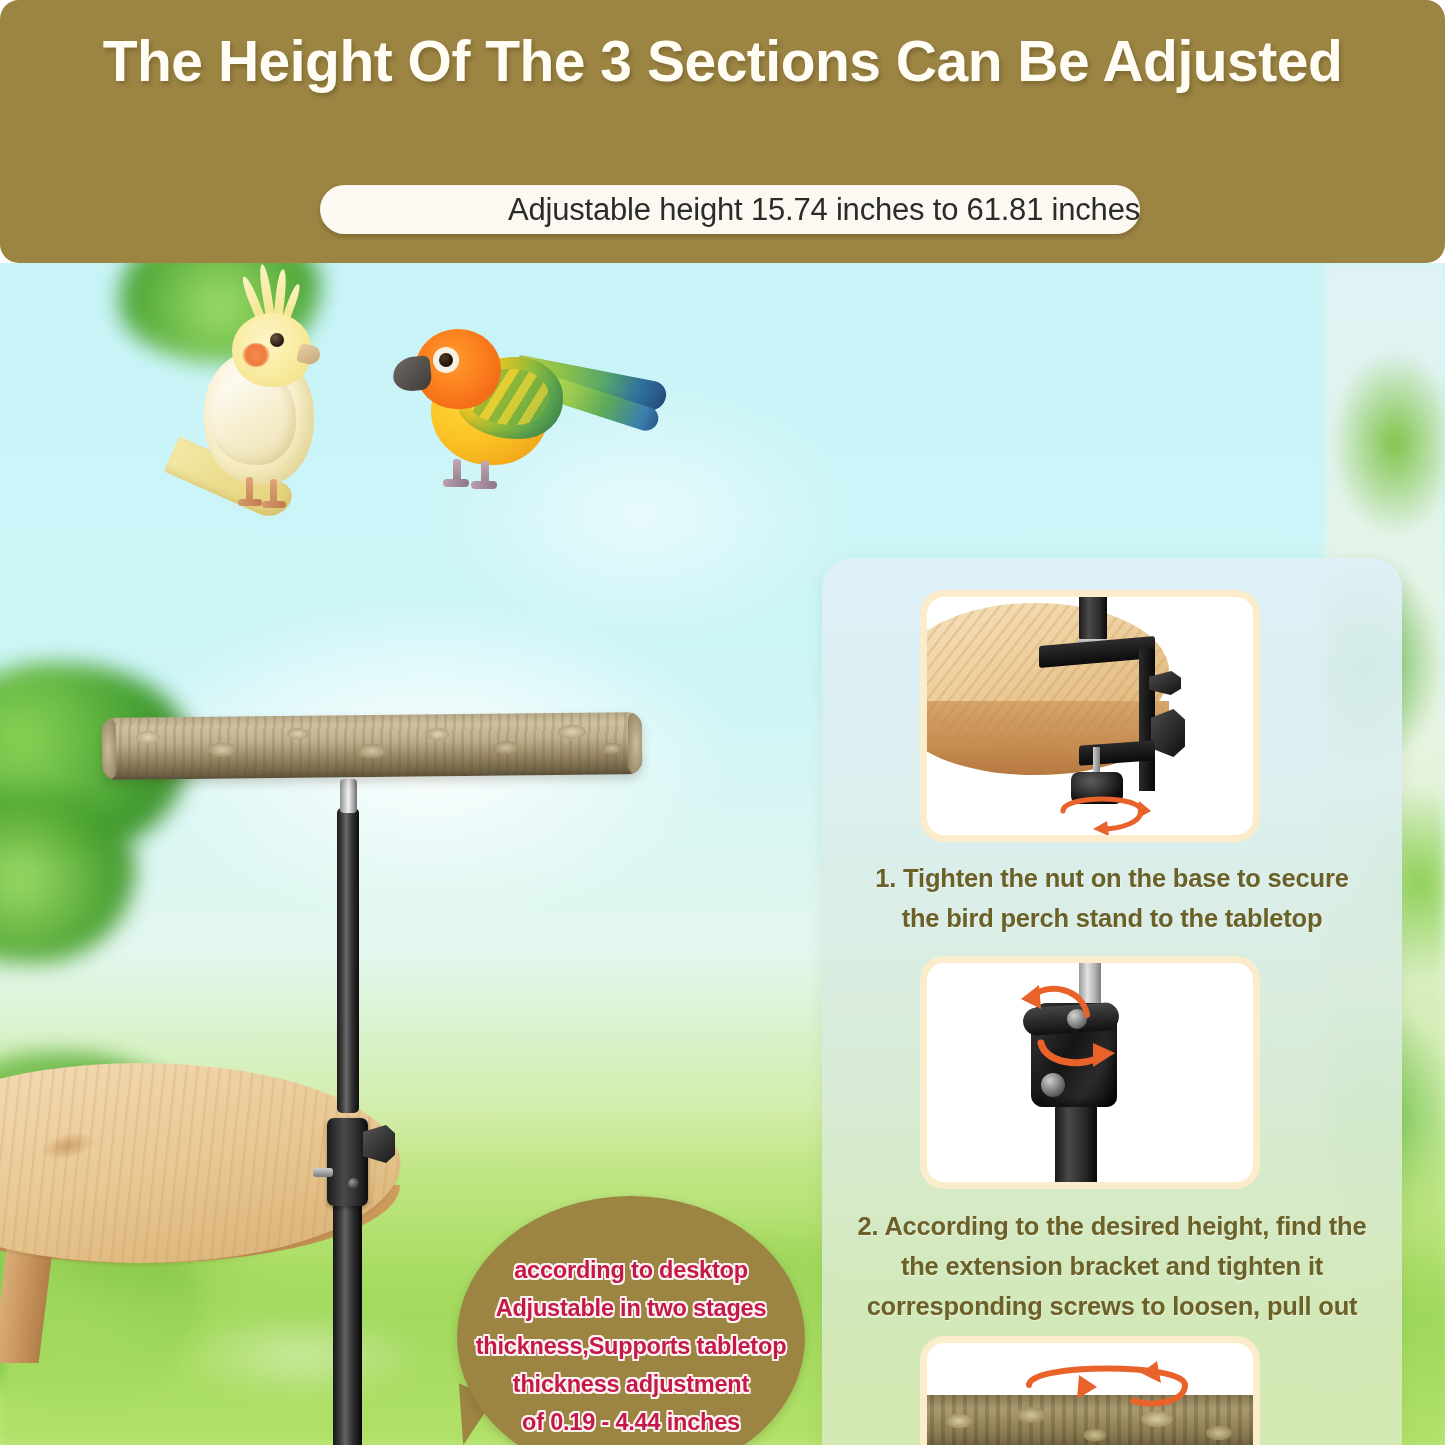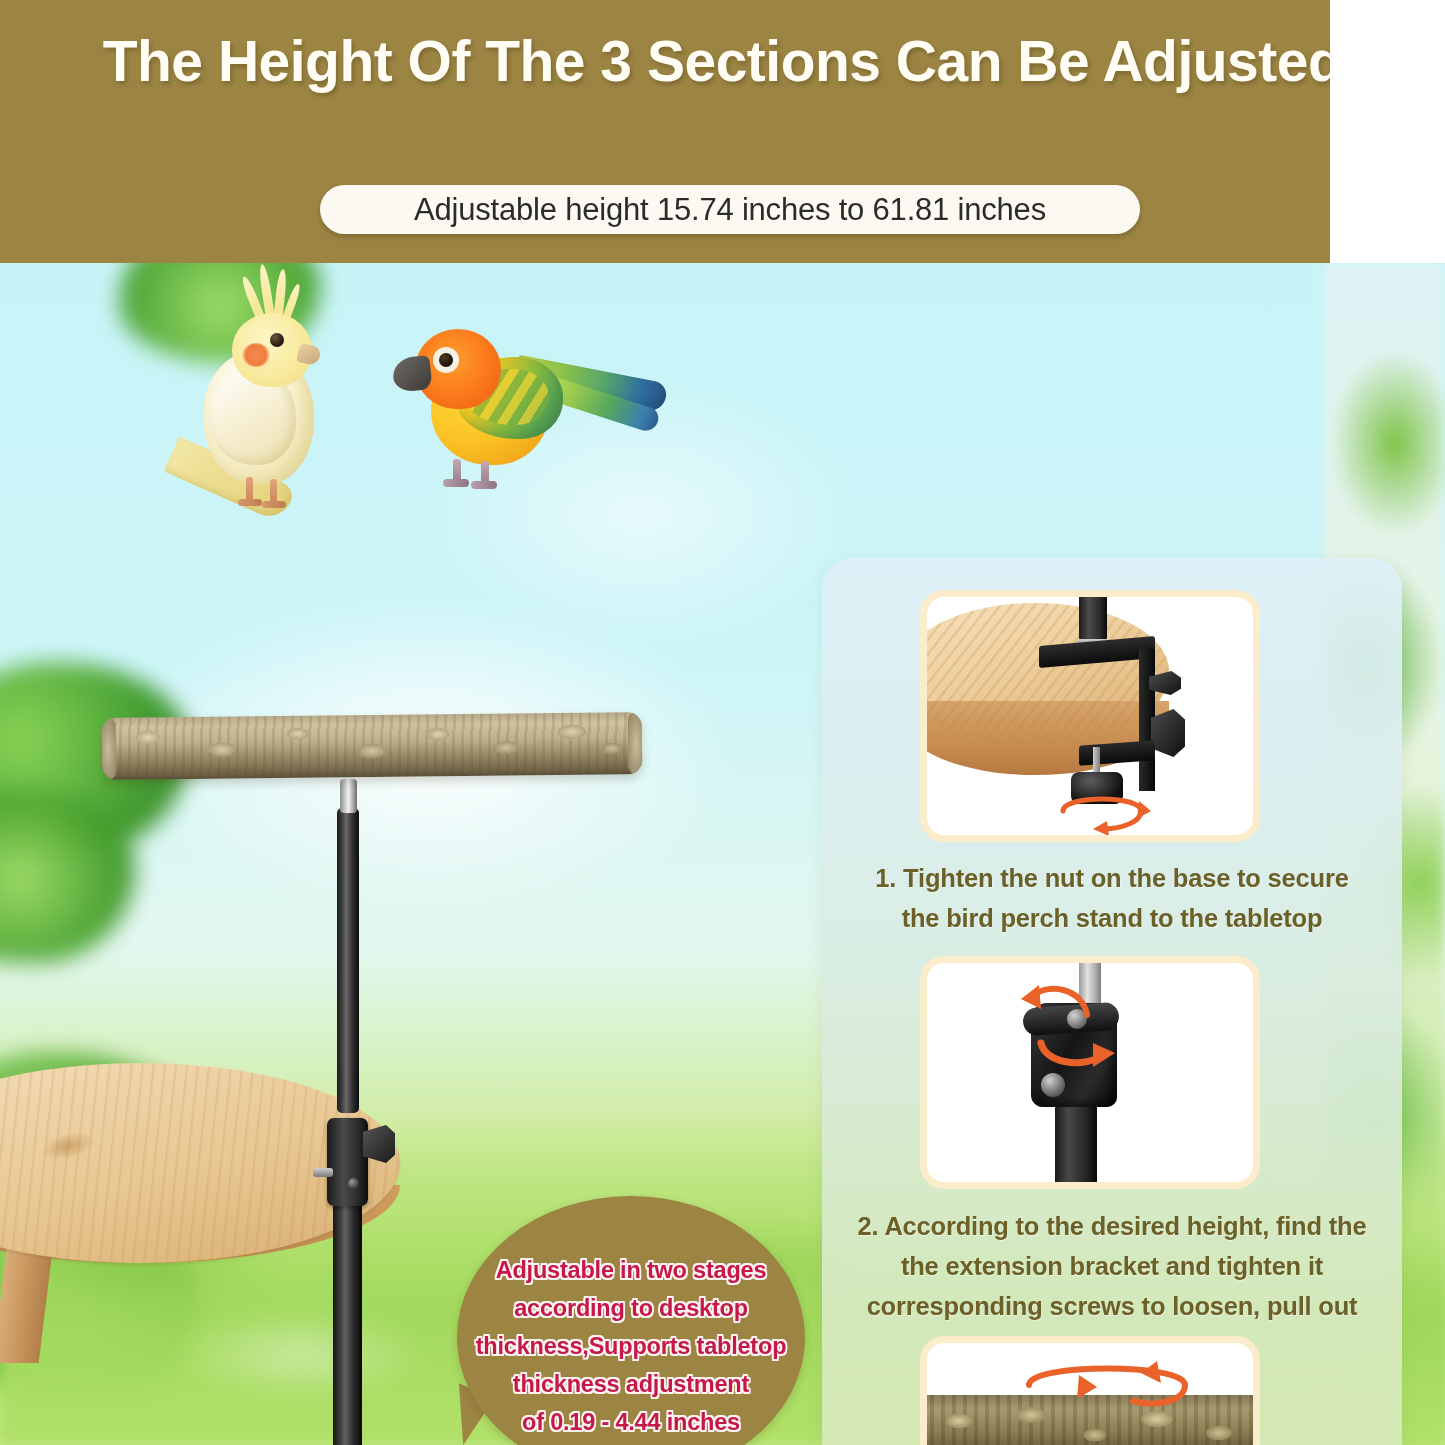--- a/index.html
+++ b/index.html
@@ -17,23 +17,24 @@
     width: 1445px;
     height: 1445px;
     overflow: hidden;
     background: #ffffff;
   }
 
   
   .header {
     position: absolute;
     left: 0; top: 0;
-    width: 1330px; height: 263px;
+    width: 1445px; height: 263px;
     background: #9c8443;
     overflow: hidden;
+    border-radius: 19px;
   }
   .header-title {
     position: absolute;
     left: 0; top: 28px;
     width: 1445px;
     text-align: center;
     color: #fffdf4;
     font-family: "Liberation Sans", sans-serif;
     font-weight: bold;
     font-size: 57px;
@@ -46,21 +47,21 @@
   .header-title .ln { display:block; }
   .header-pill {
     position: absolute;
     left: 320px; top: 185px;
     width: 820px; height: 49px;
     background: #fbf9f2;
     border-radius: 26px;
     box-shadow: 0 3px 5px rgba(40,30,5,0.25);
     display: flex;
     align-items: center;
-    justify-content: center;
+    justify-content: flex-end;
   }
   .header-pill span {
     color: #2b2b28;
     font-size: 31px;
     font-weight: 500;
     letter-spacing: -0.2px;
     font-family: "Liberation Sans", sans-serif;
   }
 
   
@@ -687,22 +688,22 @@
       <div class="sc-head"></div>
       <div class="sc-beak"></div>
       <div class="sc-eye-ring"></div>
       <div class="sc-eye"></div>
     </div>
 
     <div class="bubble">
       <div class="bubble-tail"></div>
       <div class="bubble-oval"></div>
       <div class="bubble-text">
+        <div>according to desktop</div>
         <div>Adjustable in two stages</div>
-        <div>according to desktop</div>
         <div>thickness,Supports tabletop</div>
         <div>thickness adjustment</div>
         <div>of 0.19 - 4.44 inches</div>
       </div>
     </div>
 
     <div class="panel">
 
       <div class="step-card card1">
         <div class="c1-table"></div>

